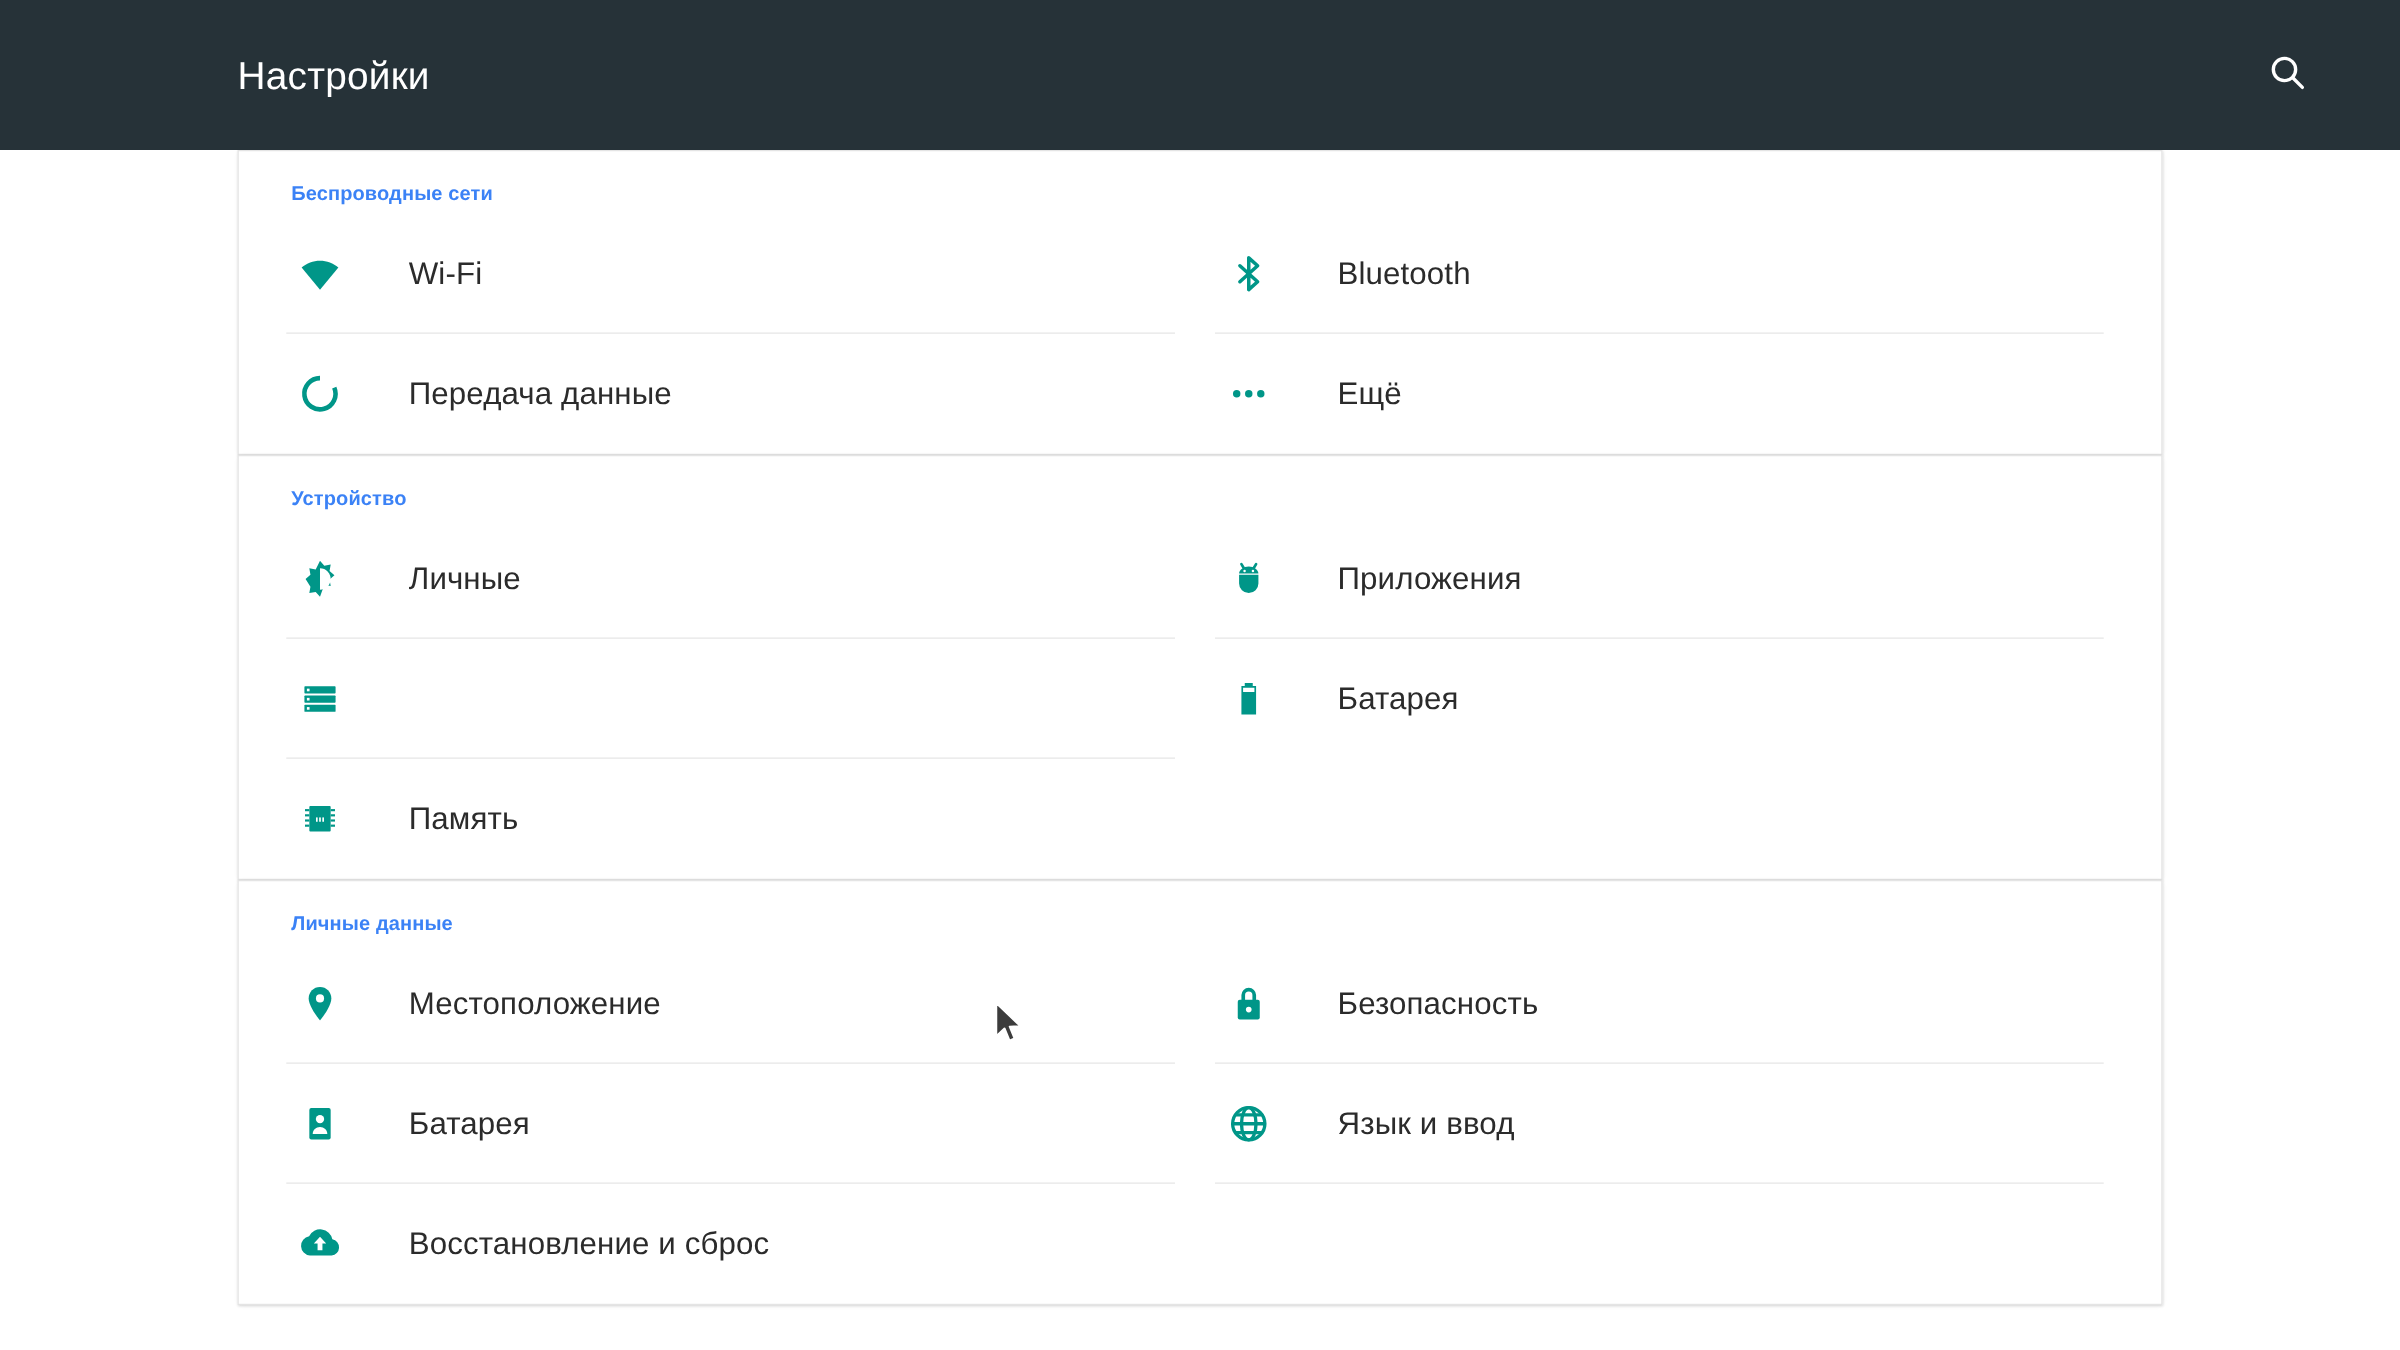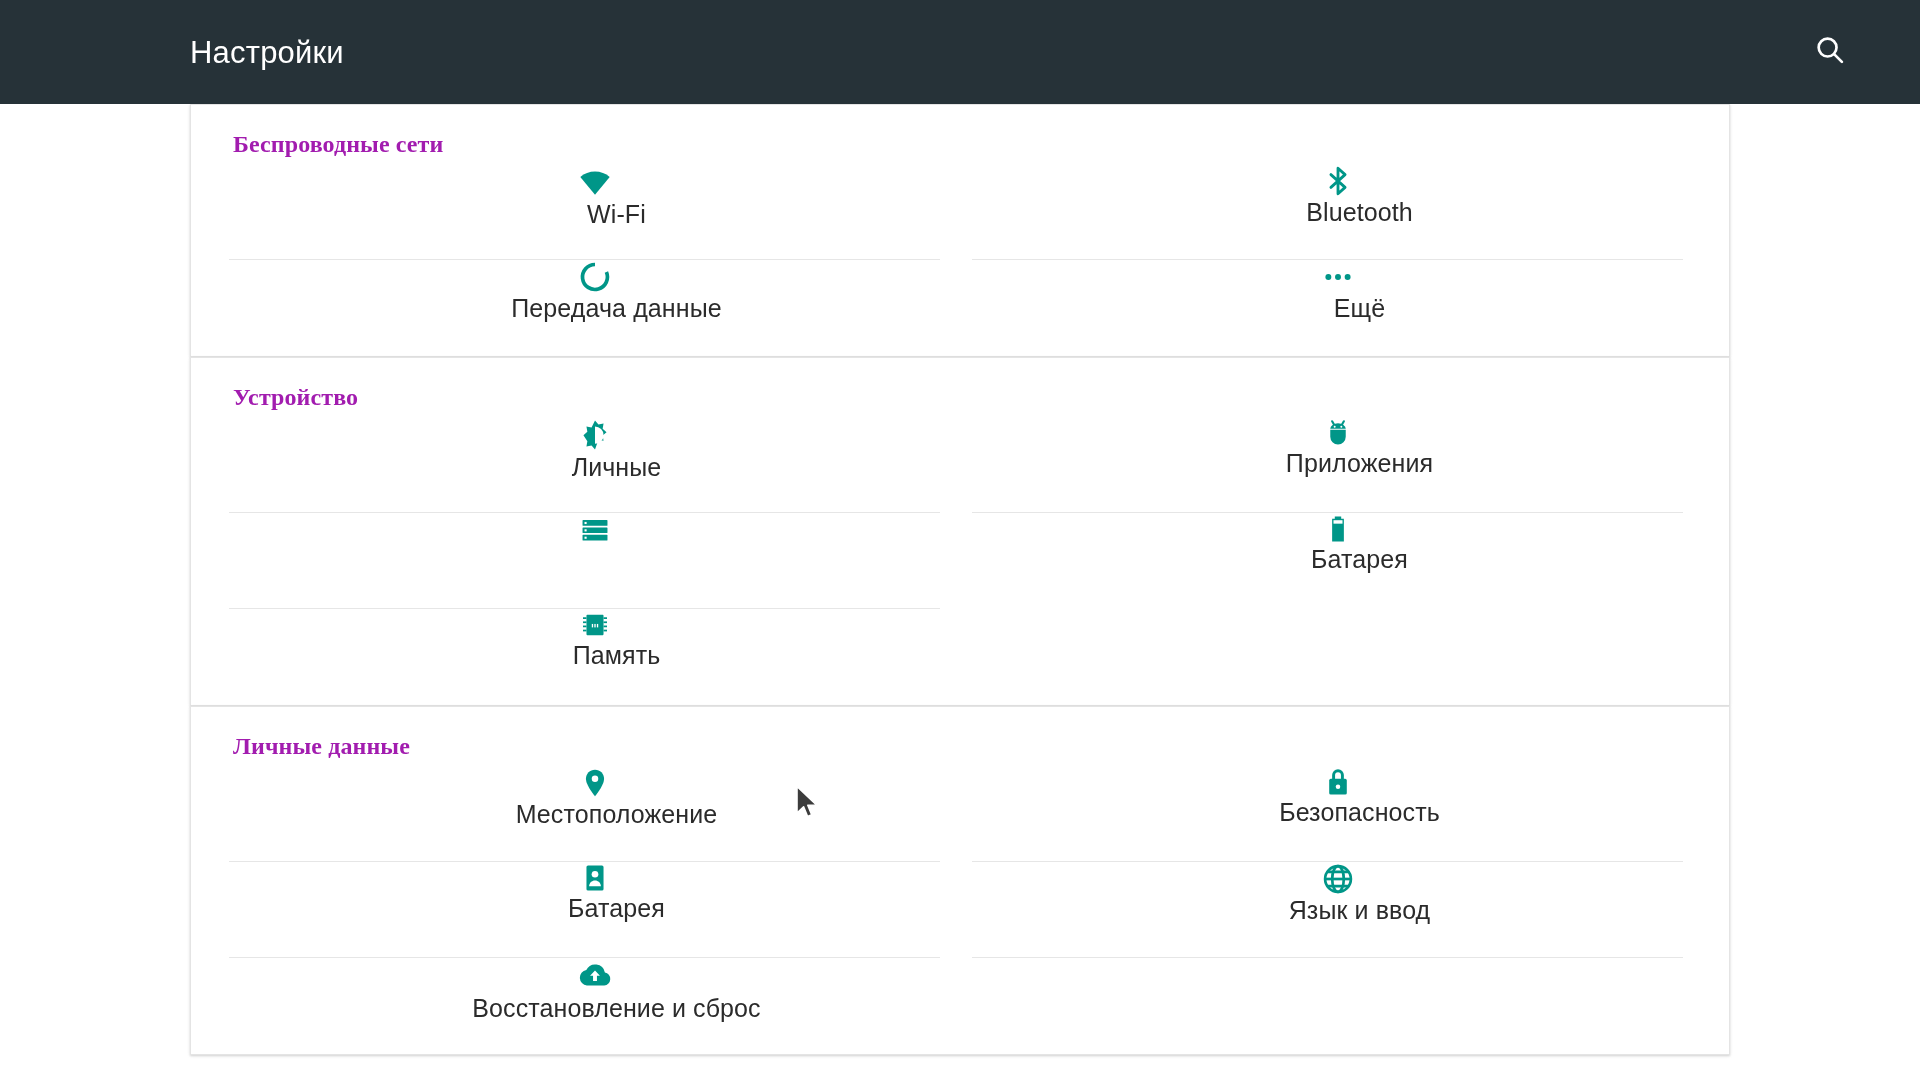--- a/index.html
+++ b/index.html
@@ -8,21 +8,21 @@
     width: 1920px;
     height: 1080px;
     overflow: hidden;
     background: #ffffff;
     font-family: "Liberation Sans", sans-serif;
   }
 
   
   .appbar {
     position: relative;
-    height: 104px;
+    height: 120px;
     background: #263238;
     display: flex;
     align-items: center;
     padding: 0 40px 0 190px;
   }
   .appbar-title {
     color: #ffffff;
     font-size: 31px;
     font-weight: 400;
     letter-spacing: 0.2px;
@@ -50,42 +50,40 @@
     position: relative;
     margin: 0 auto;
     width: 1540px;
     background: #ffffff;
     border: 1px solid #e4e4e4;
     box-shadow: 0 1px 2px rgba(0,0,0,0.13), 0 1px 4px rgba(0,0,0,0.07);
   }
   .card + .card { }
 
   .section-title {
-    color: #a21caf;
-    font-size: 24px;
+    color: #3b82f6;
+    font-size: 16px;
     font-weight: 700;
     padding: 26px 0 6px 42px;
     letter-spacing: 0.1px;
-    font-family: Liberation Serif, serif;
   }
 
   .rows {
     display: flex;
     flex-wrap: wrap;
     padding: 0 26px 0 26px;
   }
   .row {
     width: 50%;
     height: 96px;
     display: flex;
     align-items: center;
     padding-left: 12px;
     cursor: pointer;
     position: relative;
-    flex-direction: column;
   }
   .row.divided::after {
     content: "";
     position: absolute;
     left: 12px; right: 20px; bottom: 0;
     height: 1px;
     background: #e6e6e6;
   }
   .row-icon {
     width: 54px;

